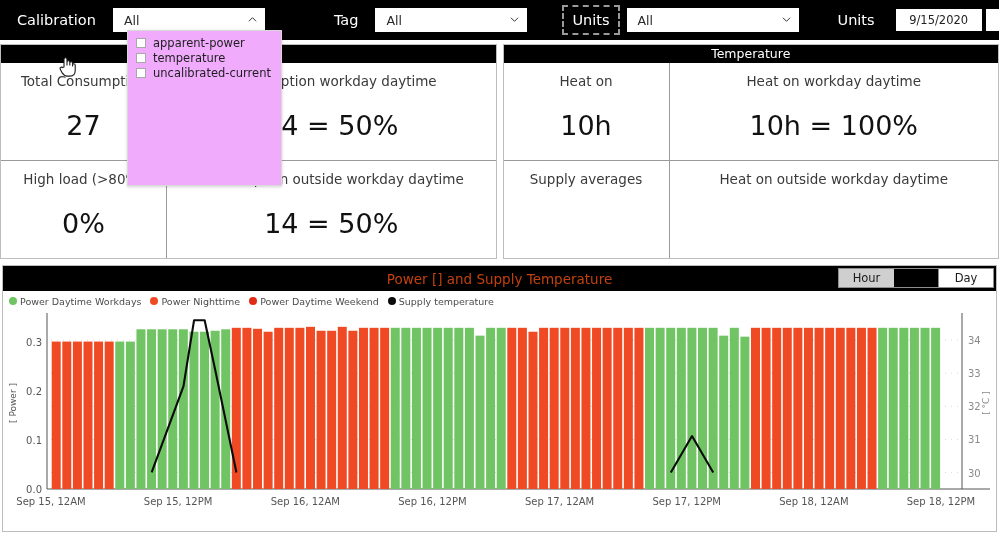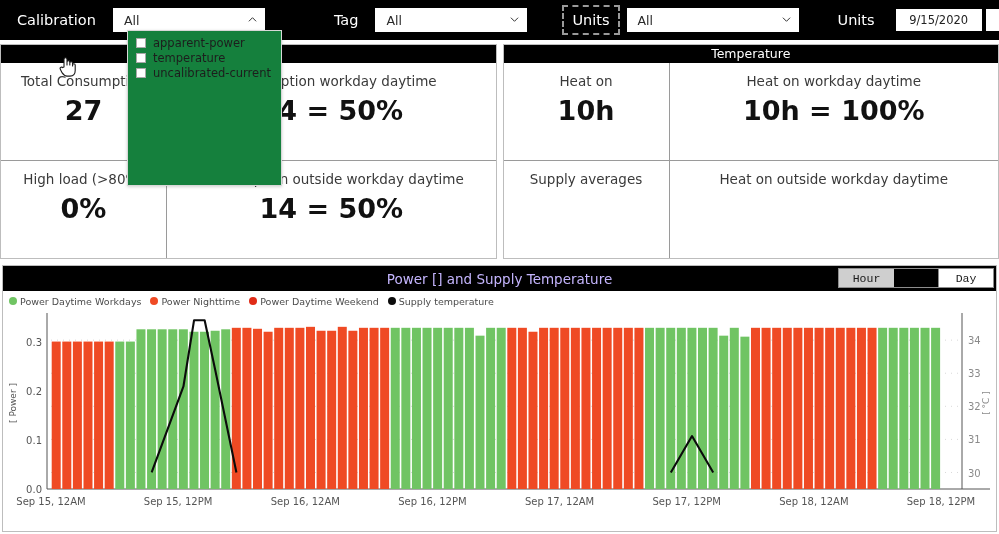--- a/index.html
+++ b/index.html
@@ -45,21 +45,21 @@
     background: #ffffff; height: 22px; width: 86px;
     display: flex; align-items: center; justify-content: center;
     font-size: 11.5px; color: #222; border: 1px solid #fff;
     margin-left: 4px;
   }
 
   
   .dropdown {
     position: absolute; left: 127px; top: 30px;
     width: 155px; height: 156px;
-    background: #15803d;
+    background: #f0abfc;
     border: 1px solid #d8d8d8;
     box-shadow: 0 1px 3px rgba(0,0,0,0.18);
     z-index: 50;
     padding-top: 4px;
   }
   .dd-item {
     display: flex; align-items: center; gap: 7px;
     padding: 1px 8px; height: 15px; font-size: 11.5px; color: #1d1d1d;
   }
   .dd-check {
@@ -93,38 +93,38 @@
     justify-content: flex-start; padding-top: 10px; min-width: 0;
     overflow: hidden;
   }
   .cell.narrow { width: 165px; flex: none; }
   .cell.wide { flex: 1 1 auto; border-left: 1px solid #9a9a9a; }
   .cell-label {
     font-size: 13.5px; color: #3a3a3a; white-space: nowrap;
     text-align: center;
   }
   .cell-value {
-    font-size: 27px; color: #111; margin-top: 6px;
-    white-space: nowrap; font-weight: 700;
+    font-size: 27px; color: #111; margin-top: 21px;
+    white-space: nowrap; font-weight: 400;
   }
 
   
   .chartpanel {
     position: absolute; left: 2px; top: 265px; width: 995px; height: 267px;
     border: 1px solid #bdbdbd; background: #fff;
     display: flex; flex-direction: column;
   }
   .chart-header {
     position: relative; background: #000; height: 25px; flex: none;
     display: flex; align-items: center; justify-content: center;
   }
-  .chart-title { color: #c4b5fd; font-size: 13.5px; text-align: right; }
+  .chart-title { color: #c2410c; font-size: 13.5px; text-align: right; }
   .toggle {
     position: absolute; right: 2px; top: 2px;
-    display: flex; height: 20px; border: 1px solid #8d8d8d; font-family: Liberation Mono, monospace;
+    display: flex; height: 20px; border: 1px solid #8d8d8d;
   }
   .toggle div {
     width: 55px; display: flex; align-items: center; justify-content: center;
     font-size: 11.5px; color: #1a1a1a; background: #fff;
   }
   .toggle div.active { background: #cfcfcf; }
   .toggle div + div { border-left: 1px solid #8d8d8d; margin-left: 44px; }
 
   .legend {
     display: flex; align-items: center; gap: 9px; flex: none;

